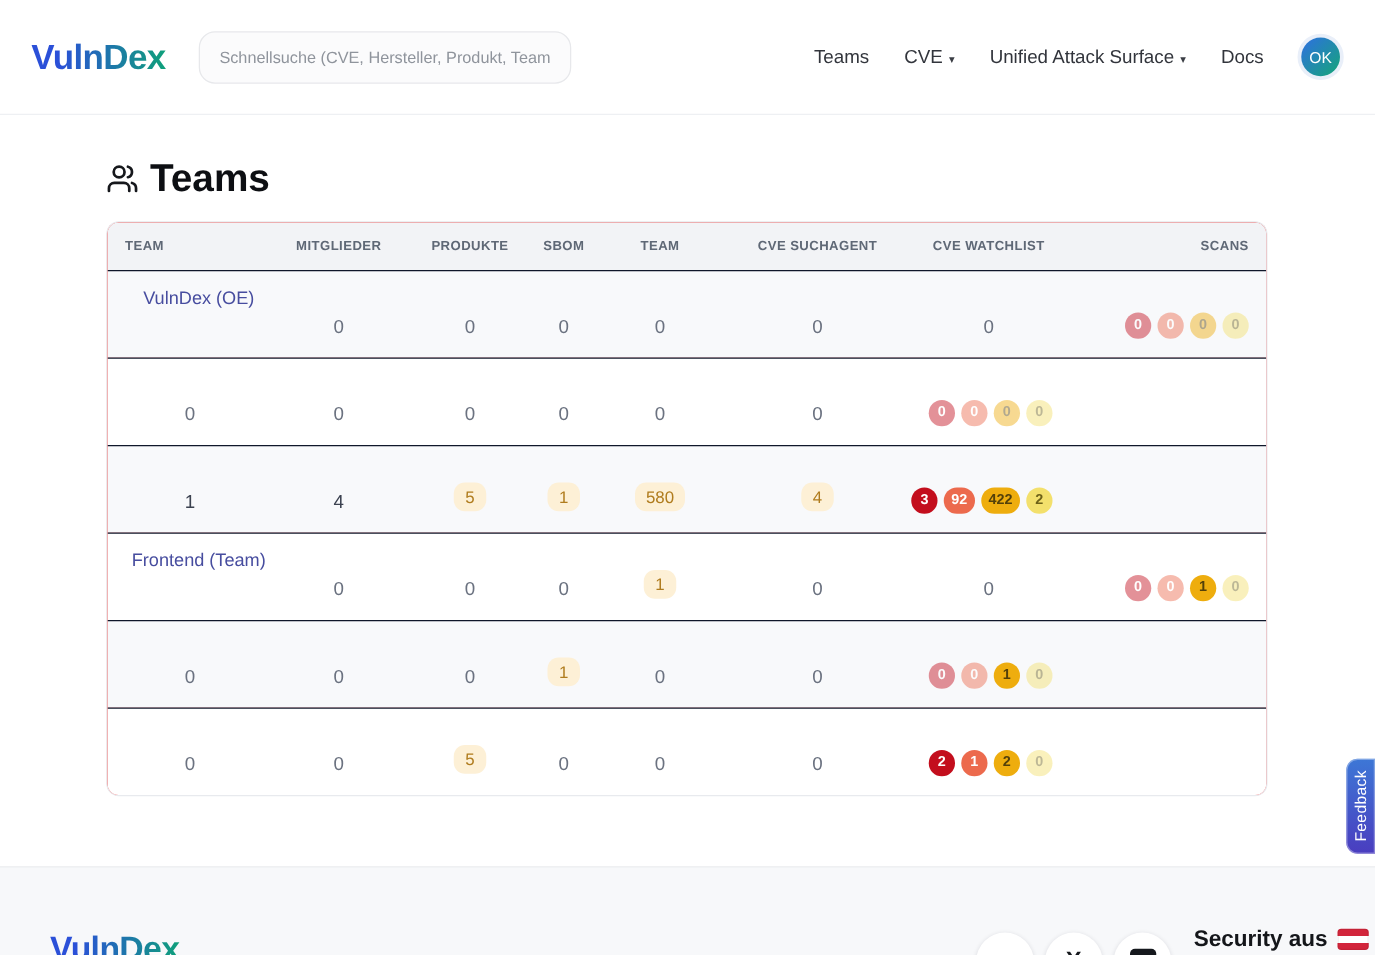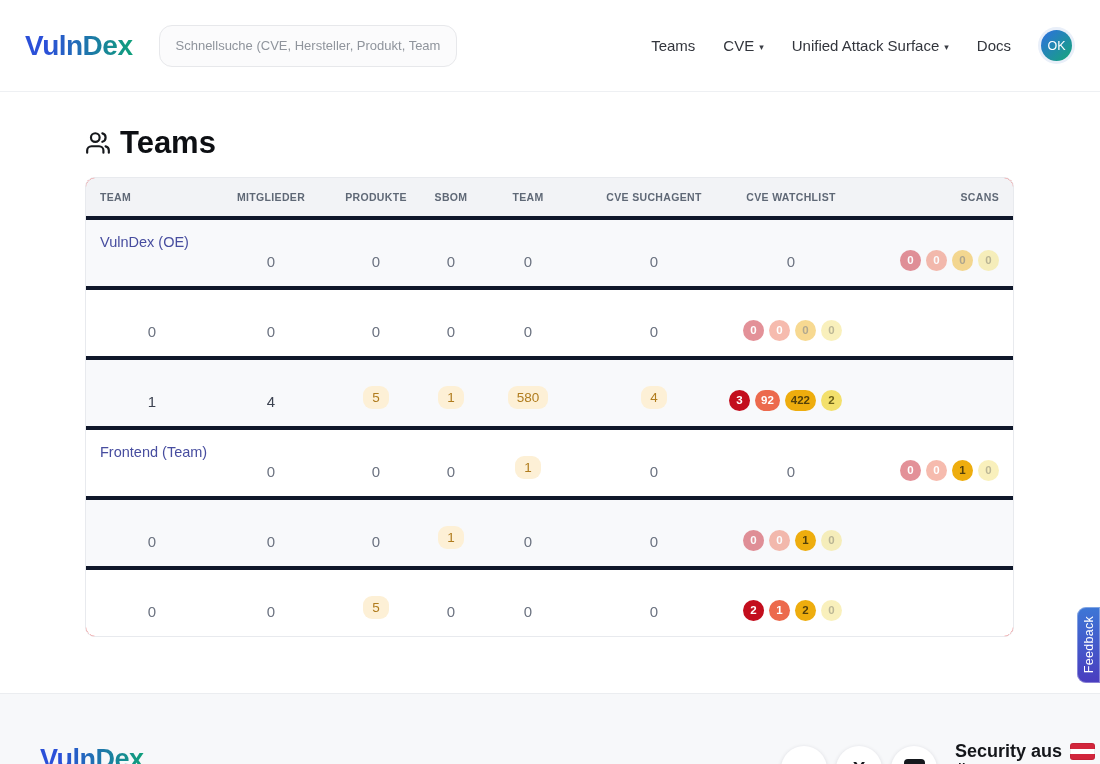--- a/index.html
+++ b/index.html
@@ -61,21 +61,21 @@
     height:38px; background:#f2f3f6; align-items:center;
   }
   .th {
     font-size:10.5px; font-weight:bold; color:#5f6876;
     letter-spacing:.35px; text-align:center; white-space:nowrap;
   }
   .th.c0 { text-align:left; padding-left:14px; }
   .th.c7 { text-align:right; padding-right:14px; }
   .tr {
     display:grid; grid-template-columns:var(--cols);
-    height:70px; border-top:4px solid #0f172a; background:#fff;
+    height:70px; border-top:1px solid #0f172a; background:#fff;text-align:center;
   }
   .tr.alt { background:#f8f9fb; }
   .td.team { padding:13px 0 0 14px; }
   .team-link { color:#474d9f; font-size:14.5px; text-decoration:none; cursor:pointer; }
   .avs { margin-top:6px; display:flex; }
   .av {
     width:22px; height:22px; border-radius:50%; color:#fff;
     font-size:11px; font-weight:bold;
     display:flex; align-items:center; justify-content:center; cursor:pointer;
   }

